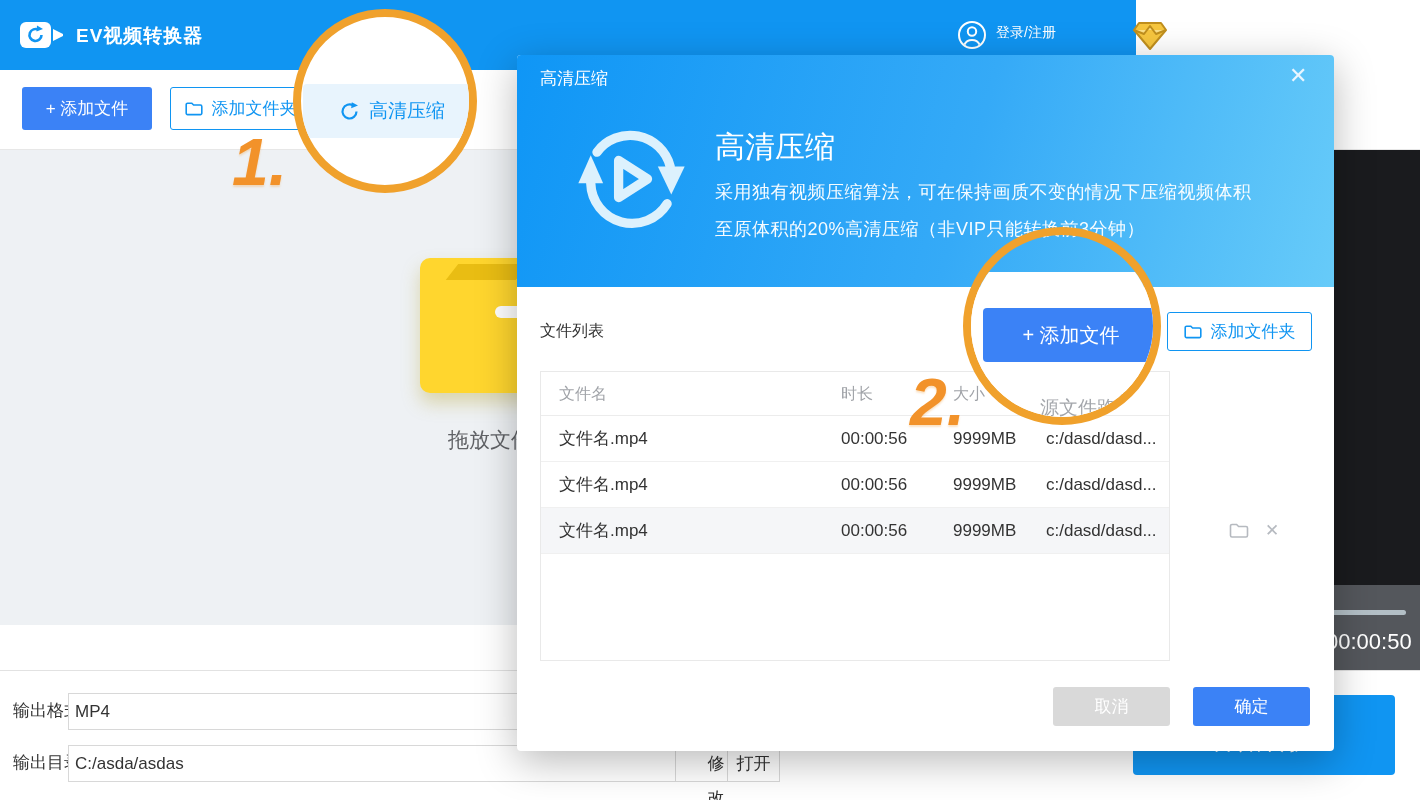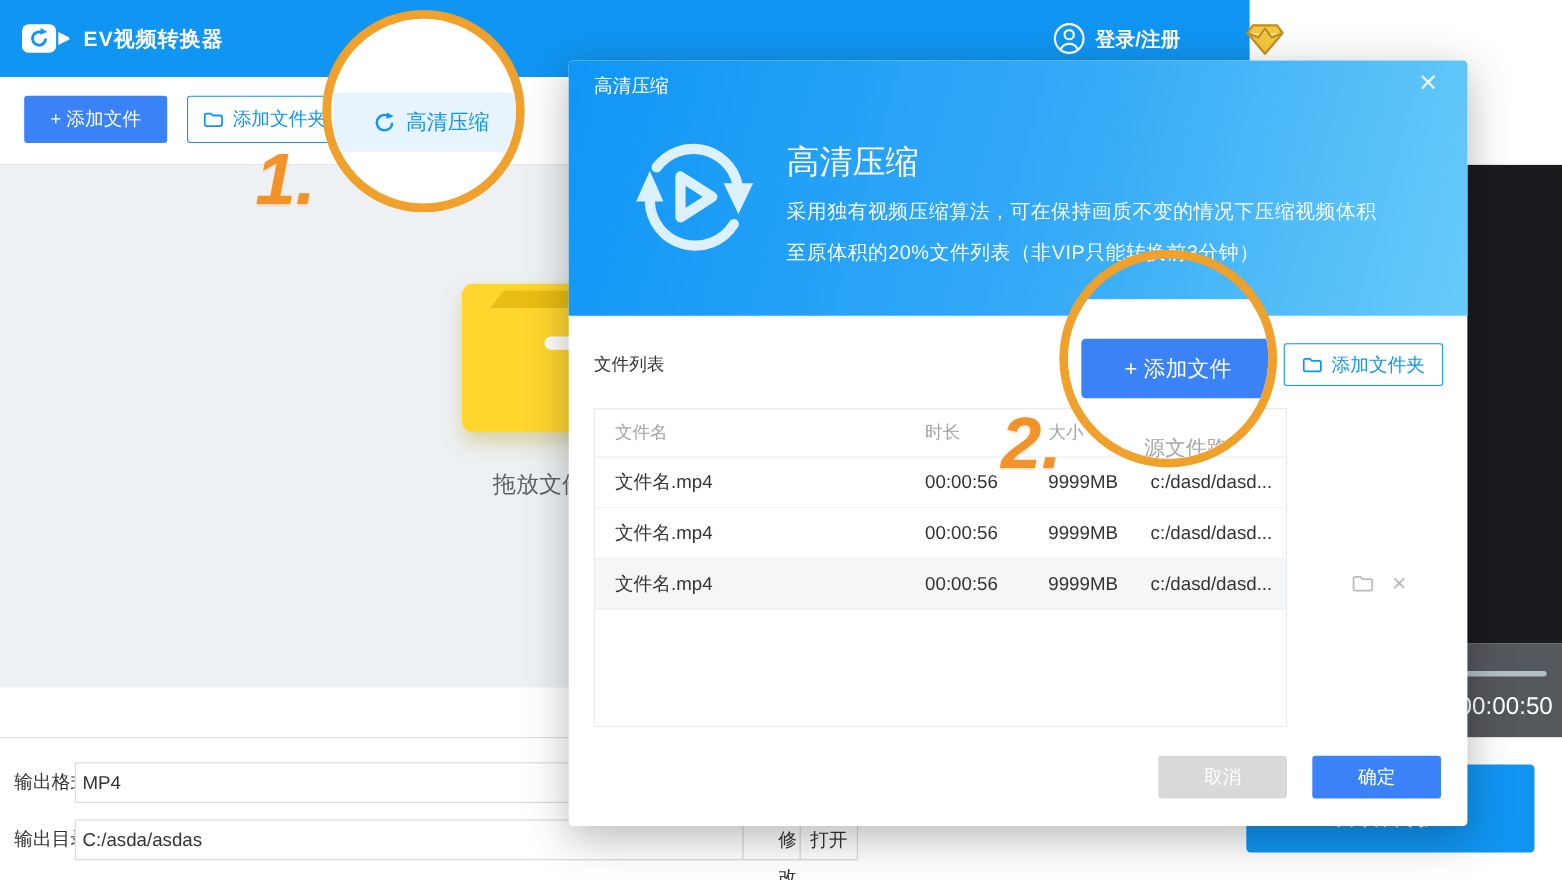--- a/index.html
+++ b/index.html
@@ -3,21 +3,21 @@
 <meta charset="utf-8">
 <style>
   html,body{margin:0;padding:0;background:#fff;}
   *{box-sizing:border-box;font-family:"Liberation Sans","DejaVu Sans",sans-serif;}
   .screen{position:relative;width:1420px;height:800px;overflow:hidden;background:#fff;}
   .abs{position:absolute;}
 
   
   .titlebar{position:absolute;left:0;top:0;width:1136px;height:70px;background:#1095f2;}
   .app-title{position:absolute;left:76px;top:23px;color:#fff;font-size:19px;font-weight:bold;letter-spacing:1px;}
-  .tb-text{color:#fff;font-size:18px;cursor:pointer;font-weight:bold;}
+  .tb-text{color:#fff;font-size:14px;cursor:pointer;}
   .minbar{position:absolute;left:1316px;top:34px;width:24px;height:3px;background:#fff;border-radius:2px;}
   .closex{position:absolute;left:1356px;top:17px;color:#fff;font-size:27px;font-weight:400;}
   .collapse-icon{position:absolute;left:1264px;top:27px;width:32px;height:20px;}
   .collapse-icon .t1{margin:0 auto;width:0;height:0;border-left:15px solid transparent;border-right:15px solid transparent;border-top:8px solid #fff;}
   .collapse-icon .t2{margin:2px auto 0;width:0;height:0;border-left:10px solid transparent;border-right:10px solid transparent;border-top:7px solid #fff;}
 
   
   .toolbar{position:absolute;left:0;top:70px;width:1420px;height:80px;background:#fff;border-bottom:1px solid #e7e7e7;}
   .btn{display:flex;align-items:center;justify-content:center;border-radius:3px;cursor:pointer;}
   .btn-blue{background:#3b82f6;color:#fff;}
@@ -159,21 +159,21 @@
       <div class="modal-close">✕</div>
       <svg class="abs" style="left:52px;top:60px;" width="124" height="128" viewBox="0 0 120 124">
         <path d="M27 36 A40 40 0 0 1 98 50" stroke="#dcf1fd" stroke-width="9" fill="none" stroke-linecap="round"></path>
         <polygon points="86,50 112,50 99,77" fill="#dcf1fd"></polygon>
         <path d="M95 86 A40 40 0 0 1 21 66" stroke="#dcf1fd" stroke-width="9" fill="none" stroke-linecap="round"></path>
         <polygon points="9,66 33,66 21,39" fill="#dcf1fd"></polygon>
         <path d="M48 44 L76 62 L48 80 Z" stroke="#dcf1fd" stroke-width="9" fill="none" stroke-linejoin="round"></path>
       </svg>
       <div class="banner-title">高清压缩</div>
       <div class="banner-desc" style="top:125px;">采用独有视频压缩算法，可在保持画质不变的情况下压缩视频体积</div>
-      <div class="banner-desc" style="top:162px;">至原体积的20%文件列表（非VIP只能转换前3分钟）</div>
+      <div class="banner-desc" style="top:162px;">至原体积的20%高清压缩（非VIP只能转换前3分钟）</div>
     </div>
 
     <div class="filelist-label">文件列表</div>
 
     <div class="btn btn-outline modal-folder-btn">
       <span class="icon-gap">
         <svg width="18" height="15" viewBox="0 0 18 15">
             <path d="M1.2 3.6 a1.4 1.4 0 0 1 1.4-1.4 h4.2 l1.8 1.8 h6.8 a1.4 1.4 0 0 1 1.4 1.4 v6.8 a1.4 1.4 0 0 1 -1.4 1.4 h-12.8 a1.4 1.4 0 0 1 -1.4 -1.4 z" stroke="#1095f2" stroke-width="1.6" fill="none"></path>
           </svg>
       </span>

